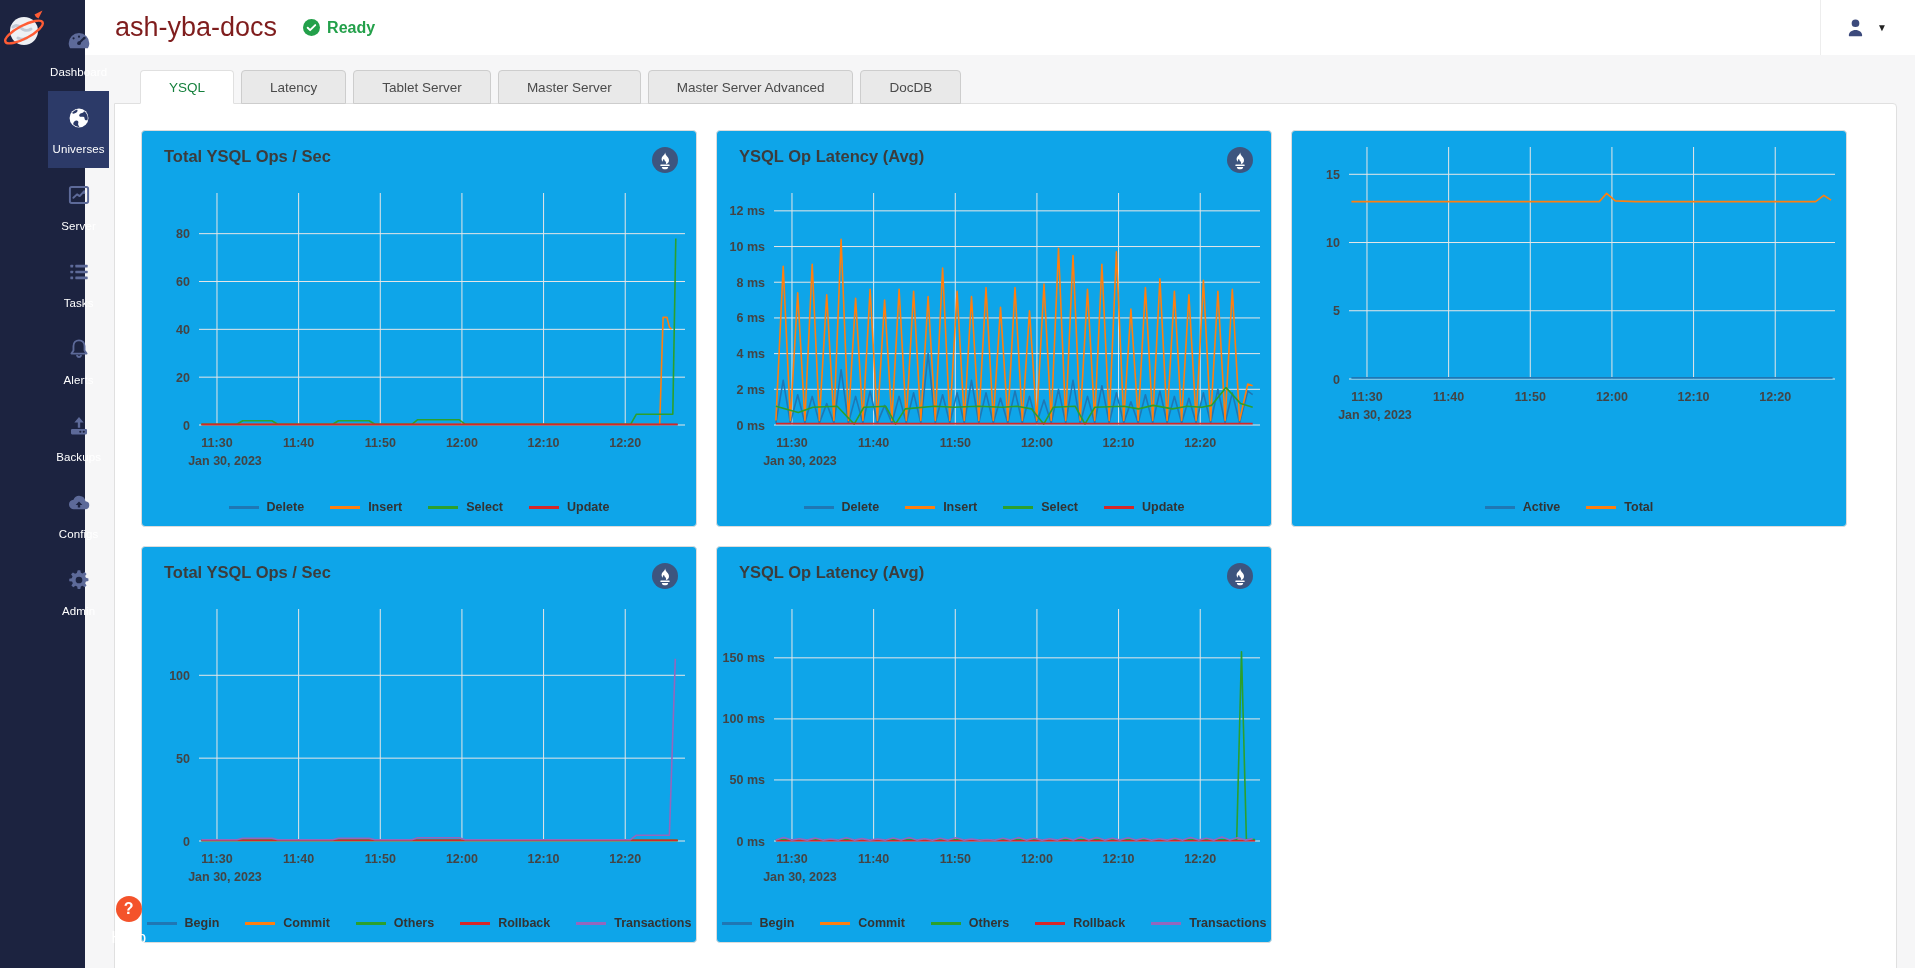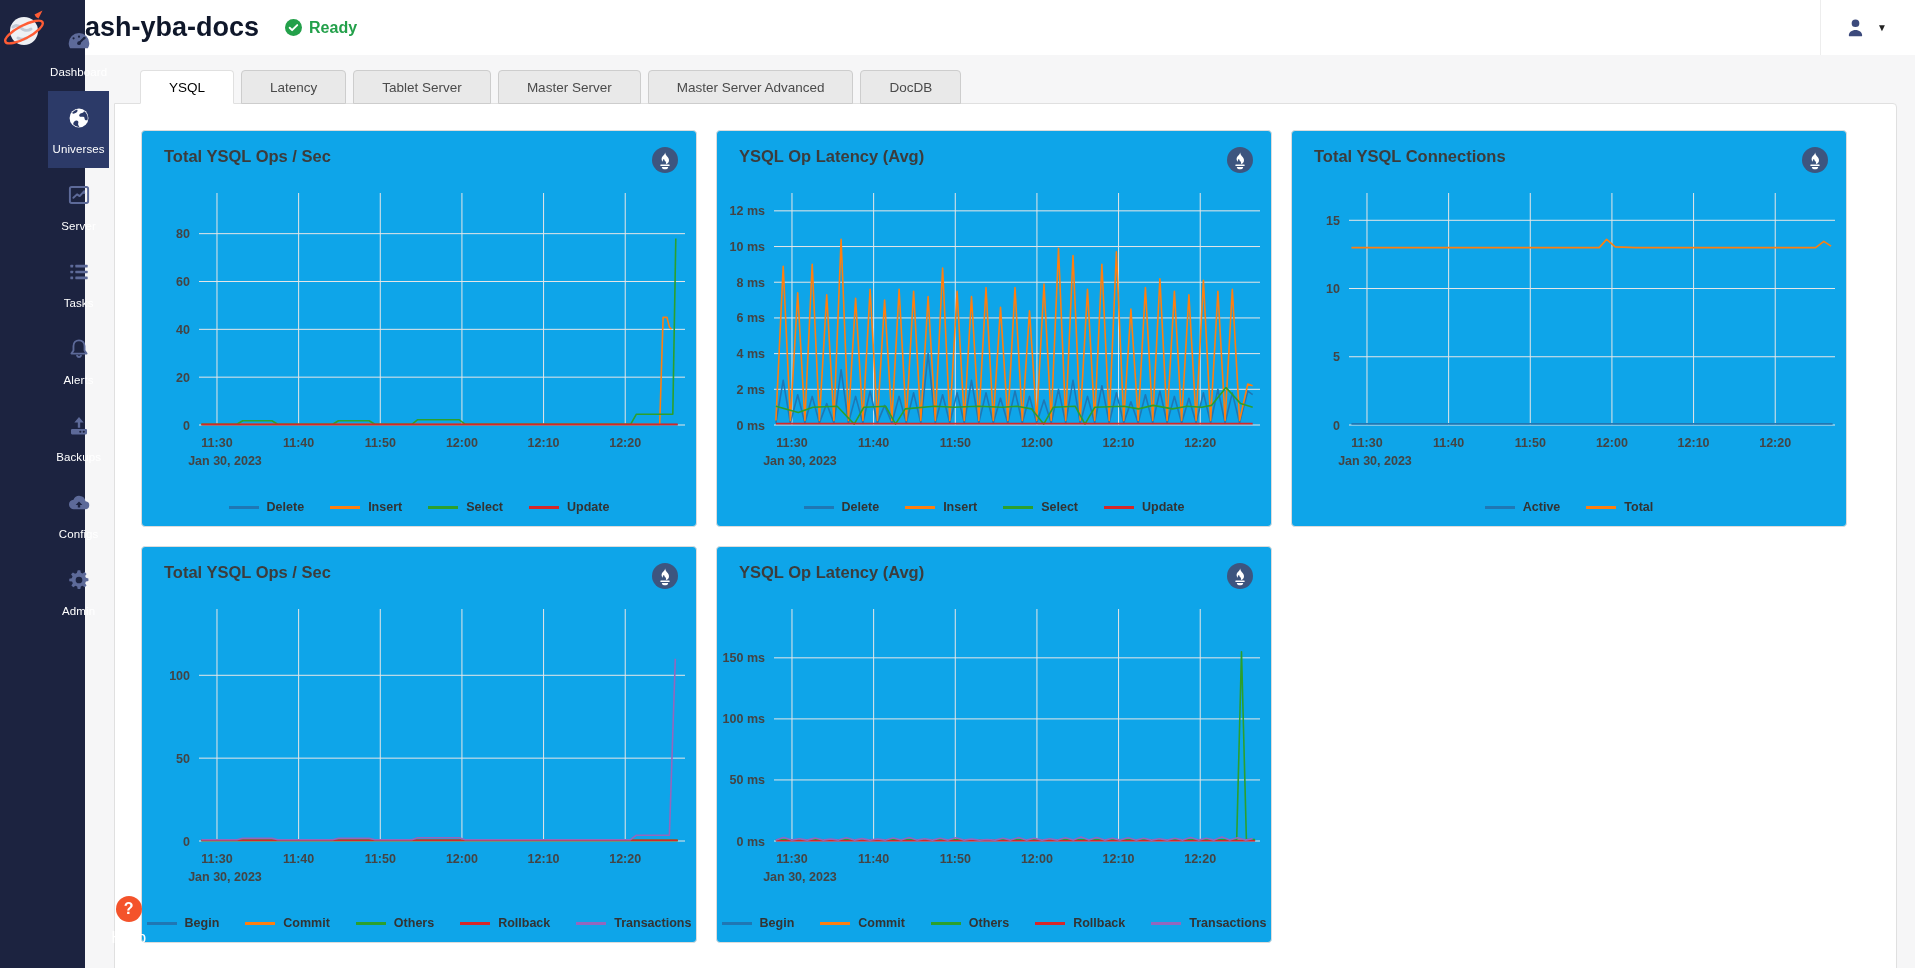--- a/index.html
+++ b/index.html
@@ -19,33 +19,33 @@
   .nav-item .lbl { color:#ffffff; font-size:11.5px; letter-spacing:.1px; }
   .nav-item svg { width:26px; height:26px; }
   .help-item { margin-top:auto; margin-bottom:10px; padding:10px 2px; display:flex;
     flex-direction:column; align-items:center; gap:6px; cursor:pointer; }
   .help-item .qmark { width:26px; height:26px; border-radius:50%; background:#f4532b;
     color:#fff; font-weight:bold; font-size:16px; display:flex; align-items:center; justify-content:center; }
   .help-item .lbl { color:#fff; font-size:17px; }
   
   .header { position:absolute; left:85px; top:0; right:0; height:55px; background:#fff;
     display:flex; align-items:center; z-index:5; }
-  .page-title { font-size:27px; font-weight:bold; color:#0f172a; }
+  .page-title { font-size:27px; font-weight:normal; color:#7f1d1d; margin-left:30px; }
   .status { margin-left:26px; display:flex; align-items:center; gap:7px;
     color:#23a04a; font-weight:bold; font-size:16px; }
   .user-menu { margin-left:auto; height:100%; display:flex; align-items:center;
     gap:9px; padding:0 28px 0 22px; border-left:1px solid #ededed; cursor:pointer; }
   .caret { font-size:10px; color:#222; }
   
   .main { position:absolute; left:85px; top:55px; right:0; bottom:0; }
   .tabs { margin:15px 0 0 55px; display:flex; gap:7px; position:relative; z-index:2; }
   .tab { padding:9px 28px 8px; font-size:13.5px; color:#4a4a4a; background:#e9e9e9;
     border:1px solid #cdcdcd; border-radius:4px 4px 0 0; margin-bottom:-1px;
     text-align:center; cursor:pointer; white-space:nowrap; }
-  .tab.active { background:#fff; border-color:#e0e0e0; border-bottom-color:#fff; color:#000000; }
+  .tab.active { background:#fff; border-color:#e0e0e0; border-bottom-color:#fff; color:#15803d; }
   .content { margin-left:29px; width:1783px; height:885px; background:#fff;
     border:1px solid #e0e0e0; border-radius:0 4px 4px 4px; padding:26px; position:relative; z-index:1; }
   .grid { display:grid; grid-template-columns:repeat(3,556px); grid-auto-rows:397px; gap:19px; }
   
   .panel { border:1px solid #dcdcdc; border-radius:4px; background:#0ea5e9;
     display:flex; flex-direction:column; overflow:hidden;font-weight:bold; }
   .panel-head { display:flex; justify-content:space-between; align-items:flex-start;
     padding:16px 18px 0 22px; height:46px; }
   .panel-title { font-size:16.5px; color:#3c3c3c; }
   .prom-btn { width:26px; height:26px; cursor:pointer; }
@@ -290,29 +290,20 @@
               <span class="sw" style="background: rgb(44, 160, 44);"></span>
               <span>Select</span>
             </span>
             <span class="legend-item">
               <span class="sw" style="background: rgb(214, 39, 40);"></span>
               <span>Update</span>
             </span>
           </div>
         </div>
         <div class="panel">
-          <div class="panel-head">
-            <div class="panel-title">Total YSQL Connections</div>
-            <span class="prom-btn"><svg viewBox="0 0 26 26" width="26" height="26">
-                <circle cx="13" cy="13" r="13" fill="#3d557f"></circle>
-                <path fill="#fff" d="M13.2 4.6c.5 3.1-3.4 4.3-3.6 7.2-.1 1.4.5 2.3 1.2 2.9-.2-1.2.4-2.4 1.3-2.9-.3 1.9 2.1 2.4 2 4.2 0 .4-.1.8-.3 1.1 1.9-.4 3.2-1.9 3.2-3.9 0-3.1-4.2-4.4-3.8-8.6z"></path>
-                <rect x="8.4" y="17.4" width="9.2" height="1.7" rx="0.5" fill="#fff"></rect>
-                <path fill="#fff" d="M9.9 20h6.2v.5c0 1-1.4 1.8-3.1 1.8s-3.1-.8-3.1-1.8z"></path>
-              </svg></span>
-          </div>
           <svg width="552" height="292" class="chart">
             <line x1="73.982" y1="14" x2="73.982" y2="246" class="grid-line"></line>
             <text x="73.982" y="268" class="tick" text-anchor="middle">11:30</text>
             <text x="81.982" y="286" class="tick" text-anchor="middle">Jan 30, 2023</text>
             <line x1="155.63" y1="14" x2="155.63" y2="246" class="grid-line"></line>
             <text x="155.63" y="268" class="tick" text-anchor="middle">11:40</text>
             <line x1="237.278" y1="14" x2="237.278" y2="246" class="grid-line"></line>
             <text x="237.278" y="268" class="tick" text-anchor="middle">11:50</text>
             <line x1="318.92600000000004" y1="14" x2="318.92600000000004" y2="246" class="grid-line"></line>
             <text x="318.92600000000004" y="268" class="tick" text-anchor="middle">12:00</text>

